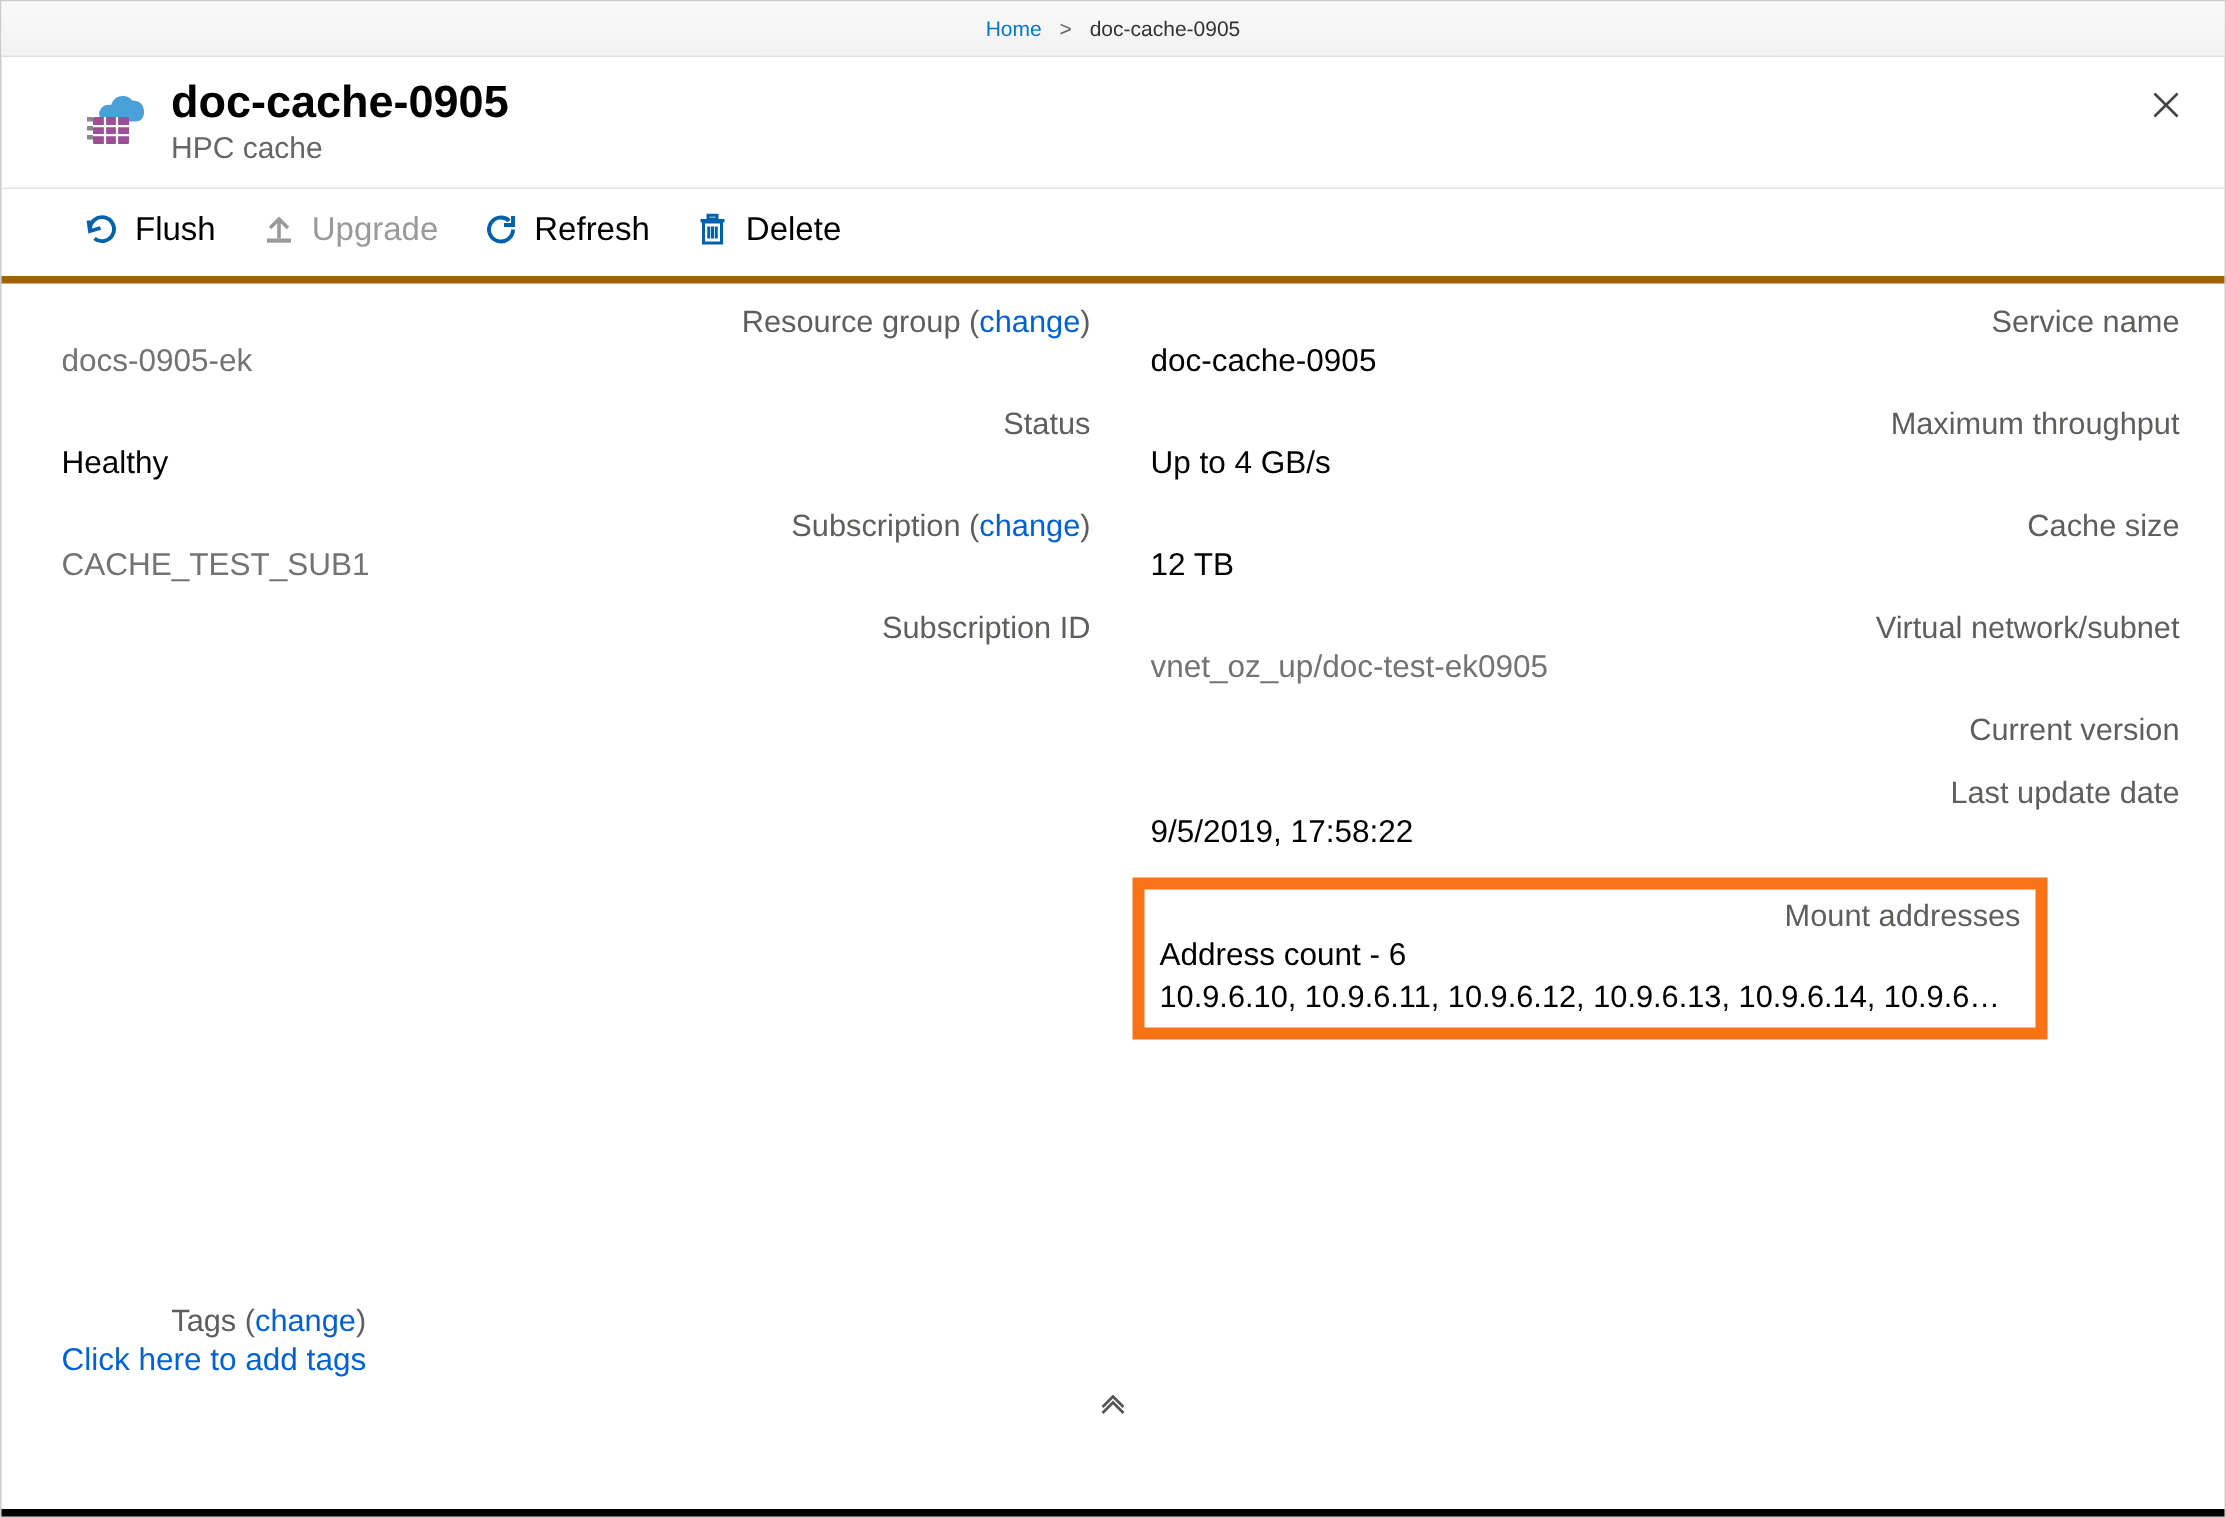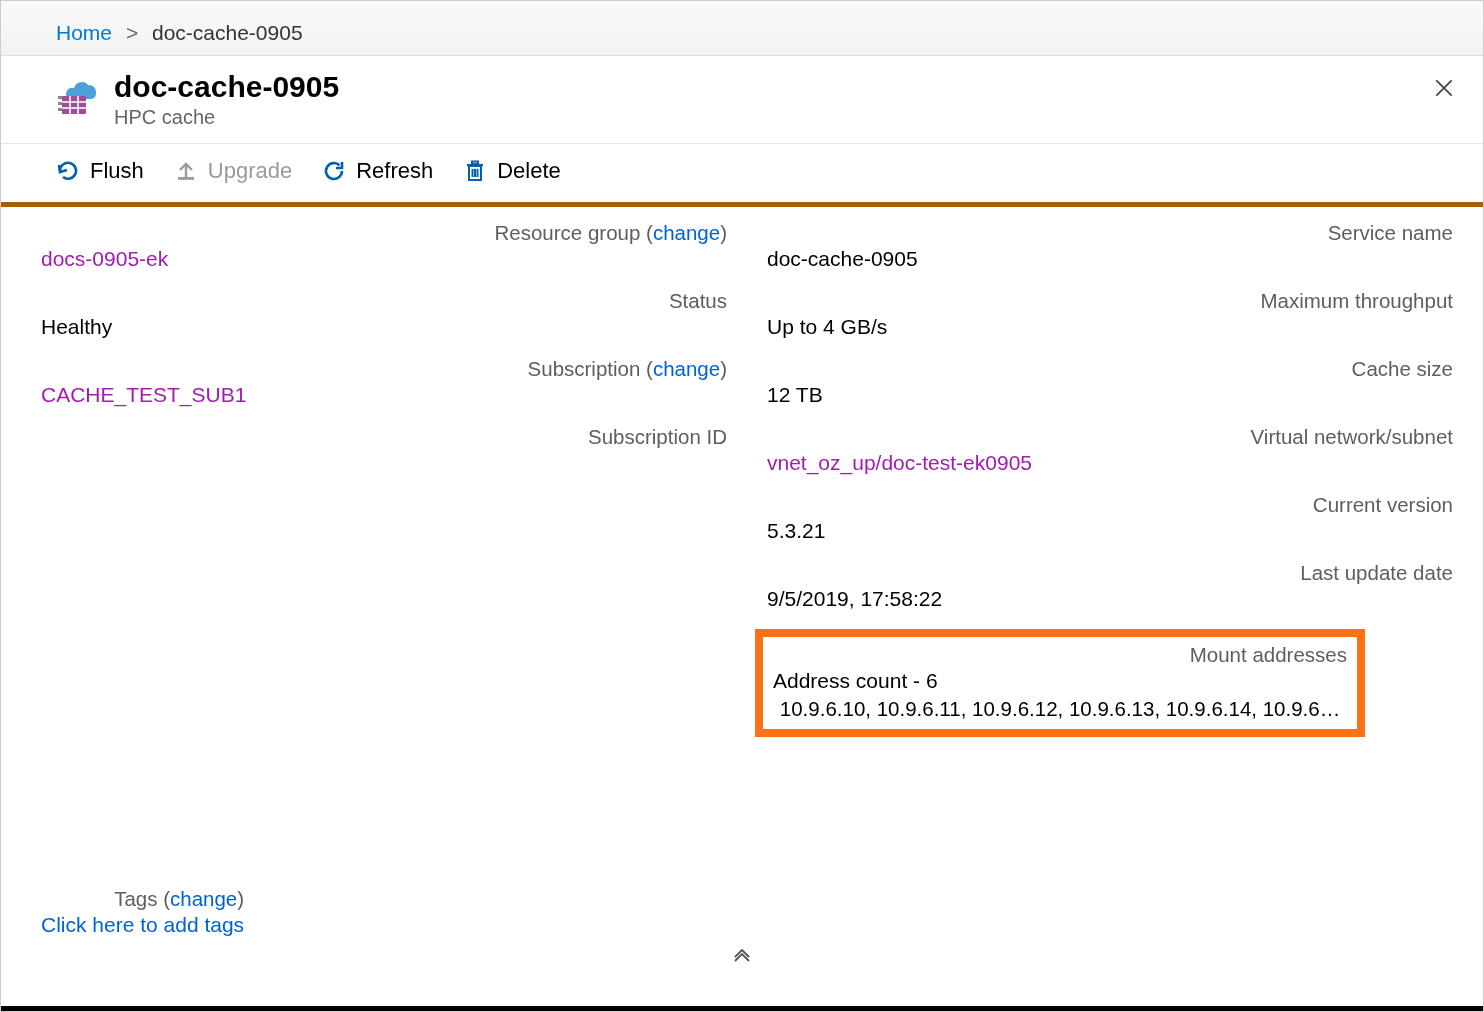--- a/index.html
+++ b/index.html
@@ -1,24 +1,25 @@
 <!DOCTYPE html>
 <html><head>
 <meta charset="utf-8">
 <style>
   * { box-sizing: border-box; margin: 0; padding: 0; }
   body { font-family: "Segoe UI", -apple-system, sans-serif; font-size: 21px; color: #323130; background: #fff; }
   .page { width: 1484px; height: 1012px; position: relative; border: 1px solid #ccc; }
 
   
   .breadcrumb-bar {
-    padding: 20px 55px 10px 55px;
+    padding: 10px 55px 10px 55px;
     border-bottom: 1px solid #ddd;
     background: linear-gradient(#fafafa,#f2f2f2);
-    font-size: 21px;
+    font-size: 14px;
+    text-align: center;
   }
   .breadcrumb-bar a { color: #0078d4; text-decoration: none; }
   .breadcrumb-bar .sep { color: #666; margin: 0 8px; }
   .breadcrumb-bar .current { color: #333; }
 
   
   .header {
     display: flex;
     align-items: flex-start;
     padding: 14px 30px 14px 55px;
@@ -53,30 +54,30 @@
     height: 670px;
     position: relative;
   }
   .col { flex: 1; }
   .col.left { padding-right: 40px; }
   .field { margin-bottom: 18px; }
   .field-label { color: #605e5c; font-size: 20.5px; text-align: right; }
   .field-label .paren { color: #605e5c; }
   .field-label a { color: #0062d4; text-decoration: none; }
   .field-value { color: #000; font-size: 21px; margin-top: 2px; }
-  .field-value.link, .field-value a { color: #a21caf; text-decoration: none; }
+  .field-value.link, .field-value a { color: #737373; text-decoration: none; }
 
   .highlight-box {
     border: 8px solid #f97316;
     padding: 6px 10px 8px 10px;
     width: 610px;
     margin-left: -12px;
   }
   .highlight-box .field { margin-bottom: 4px; }
-  .highlight-box .ips { font-size: 20.5px; color:#000; white-space: nowrap; overflow: hidden; text-overflow: ellipsis; text-align: center; }
+  .highlight-box .ips { font-size: 20.5px; color:#000; white-space: nowrap; overflow: hidden; text-overflow: ellipsis; }
 
   .tags-row { position: absolute; left: 40px; bottom: -60px; }
   .tags-row .field-label a { color: #0062d4; }
   .tags-row .tag-link { color: #0062d4; font-size: 21px; text-decoration: none; display: inline-block; margin-top: 2px;}
 
   .chevron-up {
     text-align: center; font-size: 20px; color: #555; padding-top: 68px;
   }
 
   .bottom-border { position:absolute; left:0; right:0; bottom:0; height:5px; background:#000; }
@@ -196,21 +197,20 @@
       <div class="field">
         <div class="field-label">Cache size</div>
         <div class="field-value">12 TB</div>
       </div>
       <div class="field">
         <div class="field-label">Virtual network/subnet</div>
         <div class="field-value link"><a href="#">vnet_oz_up/doc-test-ek0905</a></div>
       </div>
       <div class="field">
         <div class="field-label">Current version</div>
-        <div class="field-value">5.3.21</div>
       </div>
       <div class="field">
         <div class="field-label">Last update date</div>
         <div class="field-value">9/5/2019, 17:58:22</div>
       </div>
 
       <div class="highlight-box">
         <div class="field">
           <div class="field-label">Mount addresses</div>
           <div class="field-value">Address count - 6</div>

